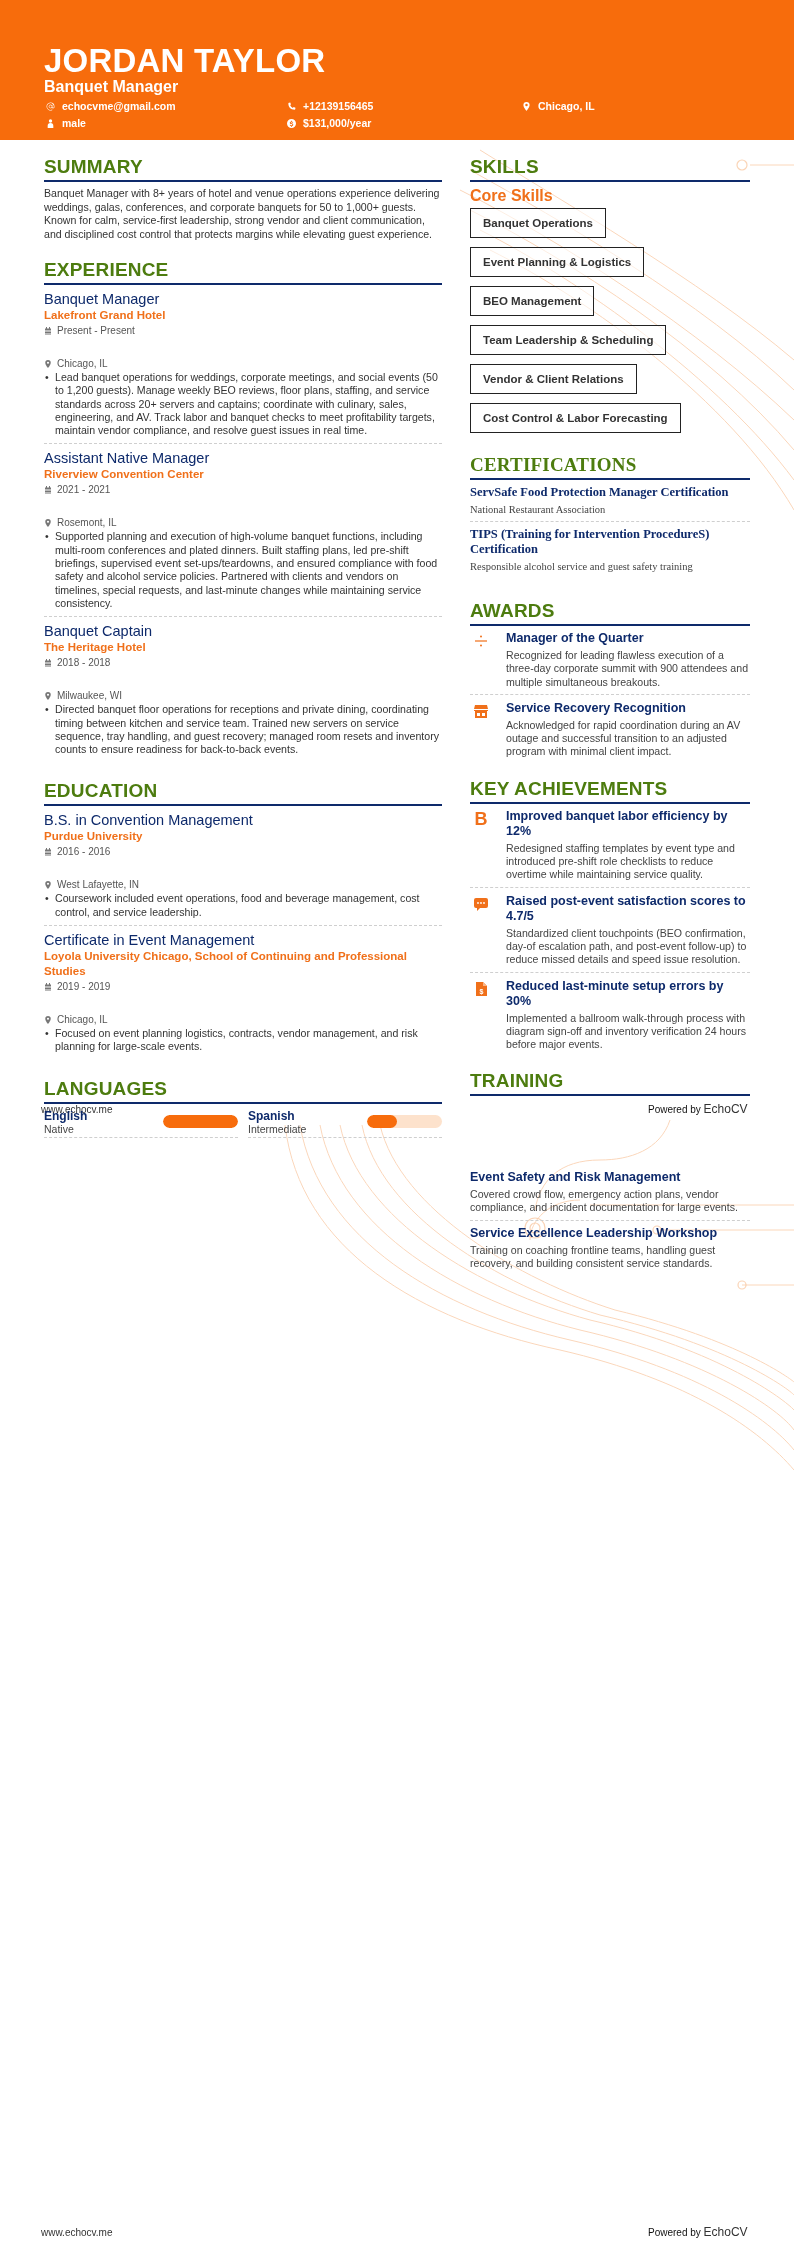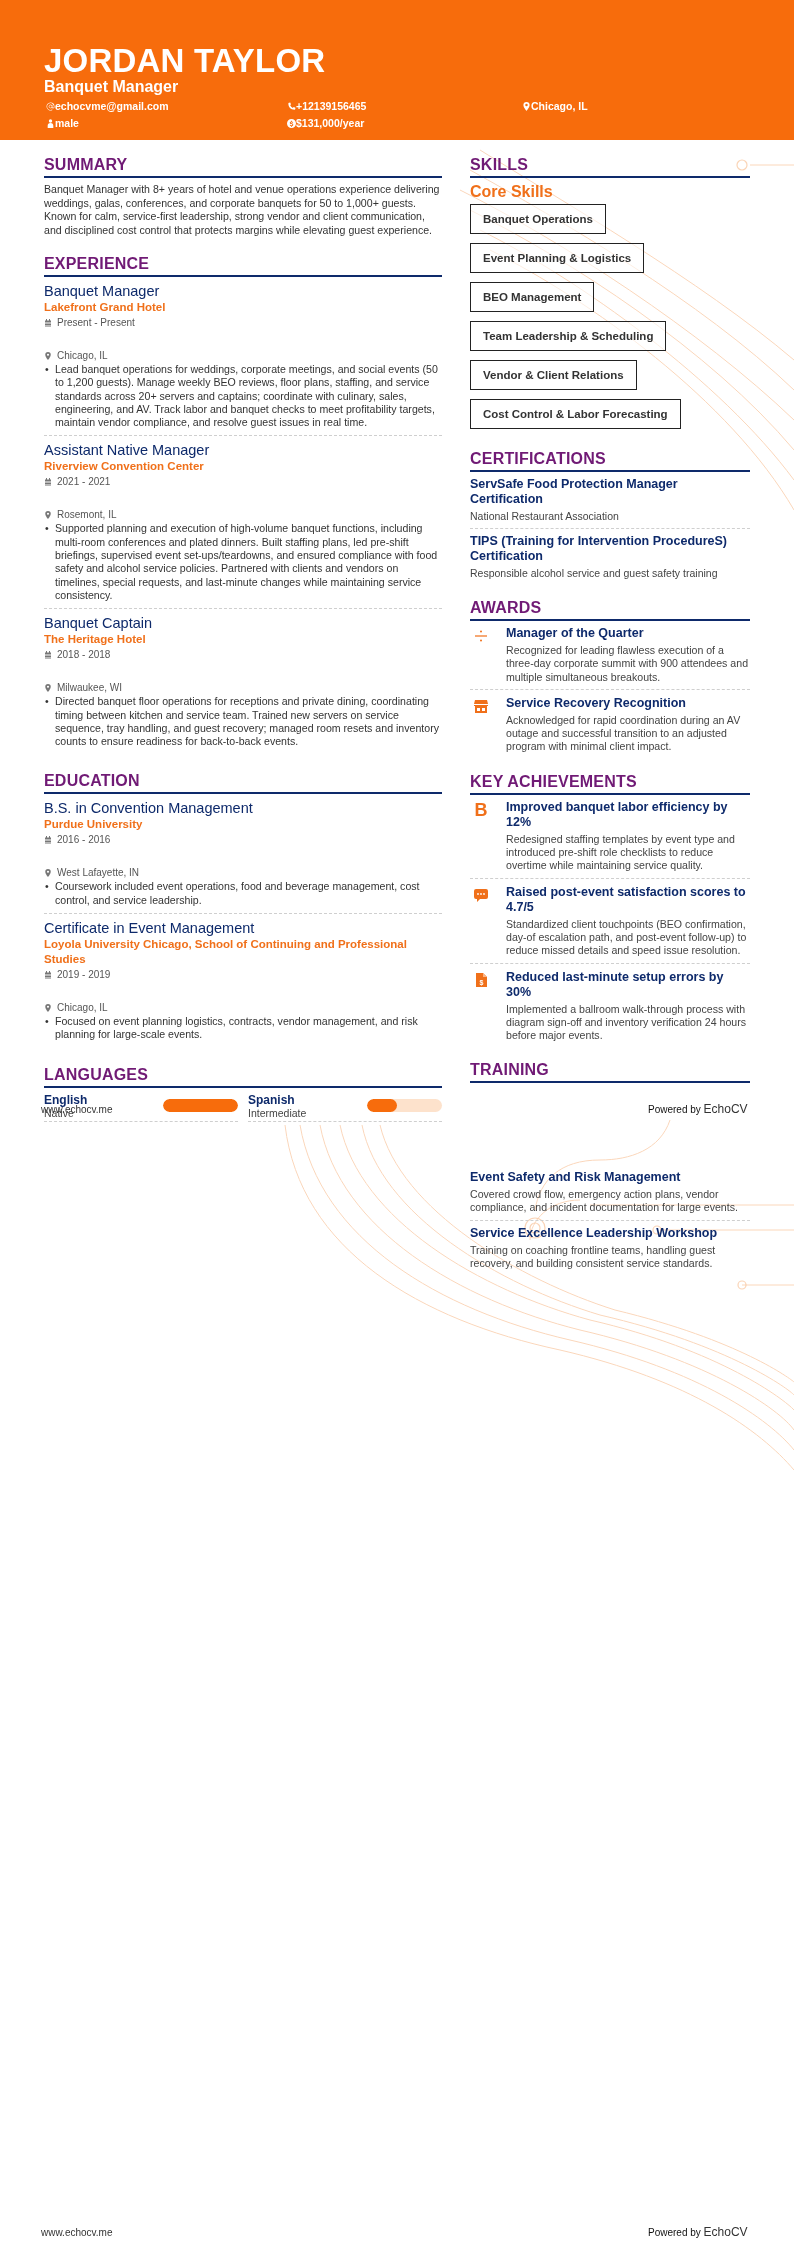--- a/index.html
+++ b/index.html
@@ -4,27 +4,27 @@
 <style>
   * { box-sizing: border-box; margin: 0; padding: 0; }
   html, body { width: 794px; height: 2246px; background: #ffffff; }
   body { position: relative; font-family: "Liberation Sans", sans-serif; color: #333; overflow: hidden; }
 
   .deco { position: absolute; left: 0; top: 0; width: 794px; height: 2246px; pointer-events: none; z-index: 0; }
 
   .header { position: absolute; left: 0; top: 0; width: 794px; height: 140px; background: #f76c0c; z-index: 2; }
   .header .name { position: absolute; left: 44px; top: 42px; font-size: 33px; font-weight: bold; color: #fff; letter-spacing: 0.2px; }
   .header .title { position: absolute; left: 44px; top: 78px; font-size: 16px; font-weight: bold; color: #fff; }
-  .contact { position: absolute; font-size: 10.5px; font-weight: bold; color: #fff; display: flex; align-items: center; }
+  .contact { position: absolute; font-size: 10.5px; font-weight: bold; color: #fff; display: flex; align-items: center; gap: 7px; }
   .contact svg { width: 9px; height: 9px; fill: #fff; }
 
   .col-left { position: absolute; left: 44px; top: 156px; width: 398px; z-index: 1; }
   .col-right { position: absolute; left: 470px; top: 156px; width: 280px; z-index: 1; }
 
-  .sec-title { font-size: 16px; font-weight: bold; color: #701a75; padding-bottom: 2px; border-bottom: 2px solid #0e2a6b; margin-bottom: 5px; letter-spacing: 0.2px; }
+  .sec-title { font-size: 19px; font-weight: bold; color: #4d7c0f; padding-bottom: 2px; border-bottom: 2px solid #0e2a6b; margin-bottom: 5px; letter-spacing: 0.2px; }
   .section { margin-bottom: 18px; }
 
   .summary-text { font-size: 10.6px; line-height: 13.5px; color: #333; }
 
   .entry { padding-bottom: 6px; margin-bottom: 5px; border-bottom: 1px dashed #cfcfcf; }
   .entry.last { border-bottom: none; }
   .entry-title { font-size: 14.5px; color: #0e2a6b; line-height: 18px; }
   .entry-org { font-size: 11.5px; font-weight: bold; color: #f0701a; line-height: 15px; }
   .entry-meta { font-size: 10px; color: #555; display: flex; gap: 20px; line-height: 13px; margin-top: 1px; flex-direction: column; }
   .entry-meta span.m { display: flex; align-items: center; gap: 5px; }
@@ -280,21 +280,21 @@
     <div class="sec-title">SKILLS</div>
     <div class="skills-sub">Core Skills</div>
     <div class="skill-wrap"><span class="skill-chip">Banquet Operations</span></div>
     <div class="skill-wrap"><span class="skill-chip">Event Planning &amp; Logistics</span></div>
     <div class="skill-wrap"><span class="skill-chip">BEO Management</span></div>
     <div class="skill-wrap"><span class="skill-chip">Team Leadership &amp; Scheduling</span></div>
     <div class="skill-wrap"><span class="skill-chip">Vendor &amp; Client Relations</span></div>
     <div class="skill-wrap"><span class="skill-chip">Cost Control &amp; Labor Forecasting</span></div>
   </div>
 
-  <div class="section" style="margin-bottom:14px;">
+  <div class="section" style="margin-bottom:22px;font-family:Liberation Serif, serif;">
     <div class="sec-title">CERTIFICATIONS</div>
     <div class="cert">
       <div class="cert-title">ServSafe Food Protection Manager Certification</div>
       <div class="cert-sub">National Restaurant Association</div>
     </div>
     <div class="cert last">
       <div class="cert-title">TIPS (Training for Intervention ProcedureS) Certification</div>
       <div class="cert-sub">Responsible alcohol service and guest safety training</div>
     </div>
   </div>

